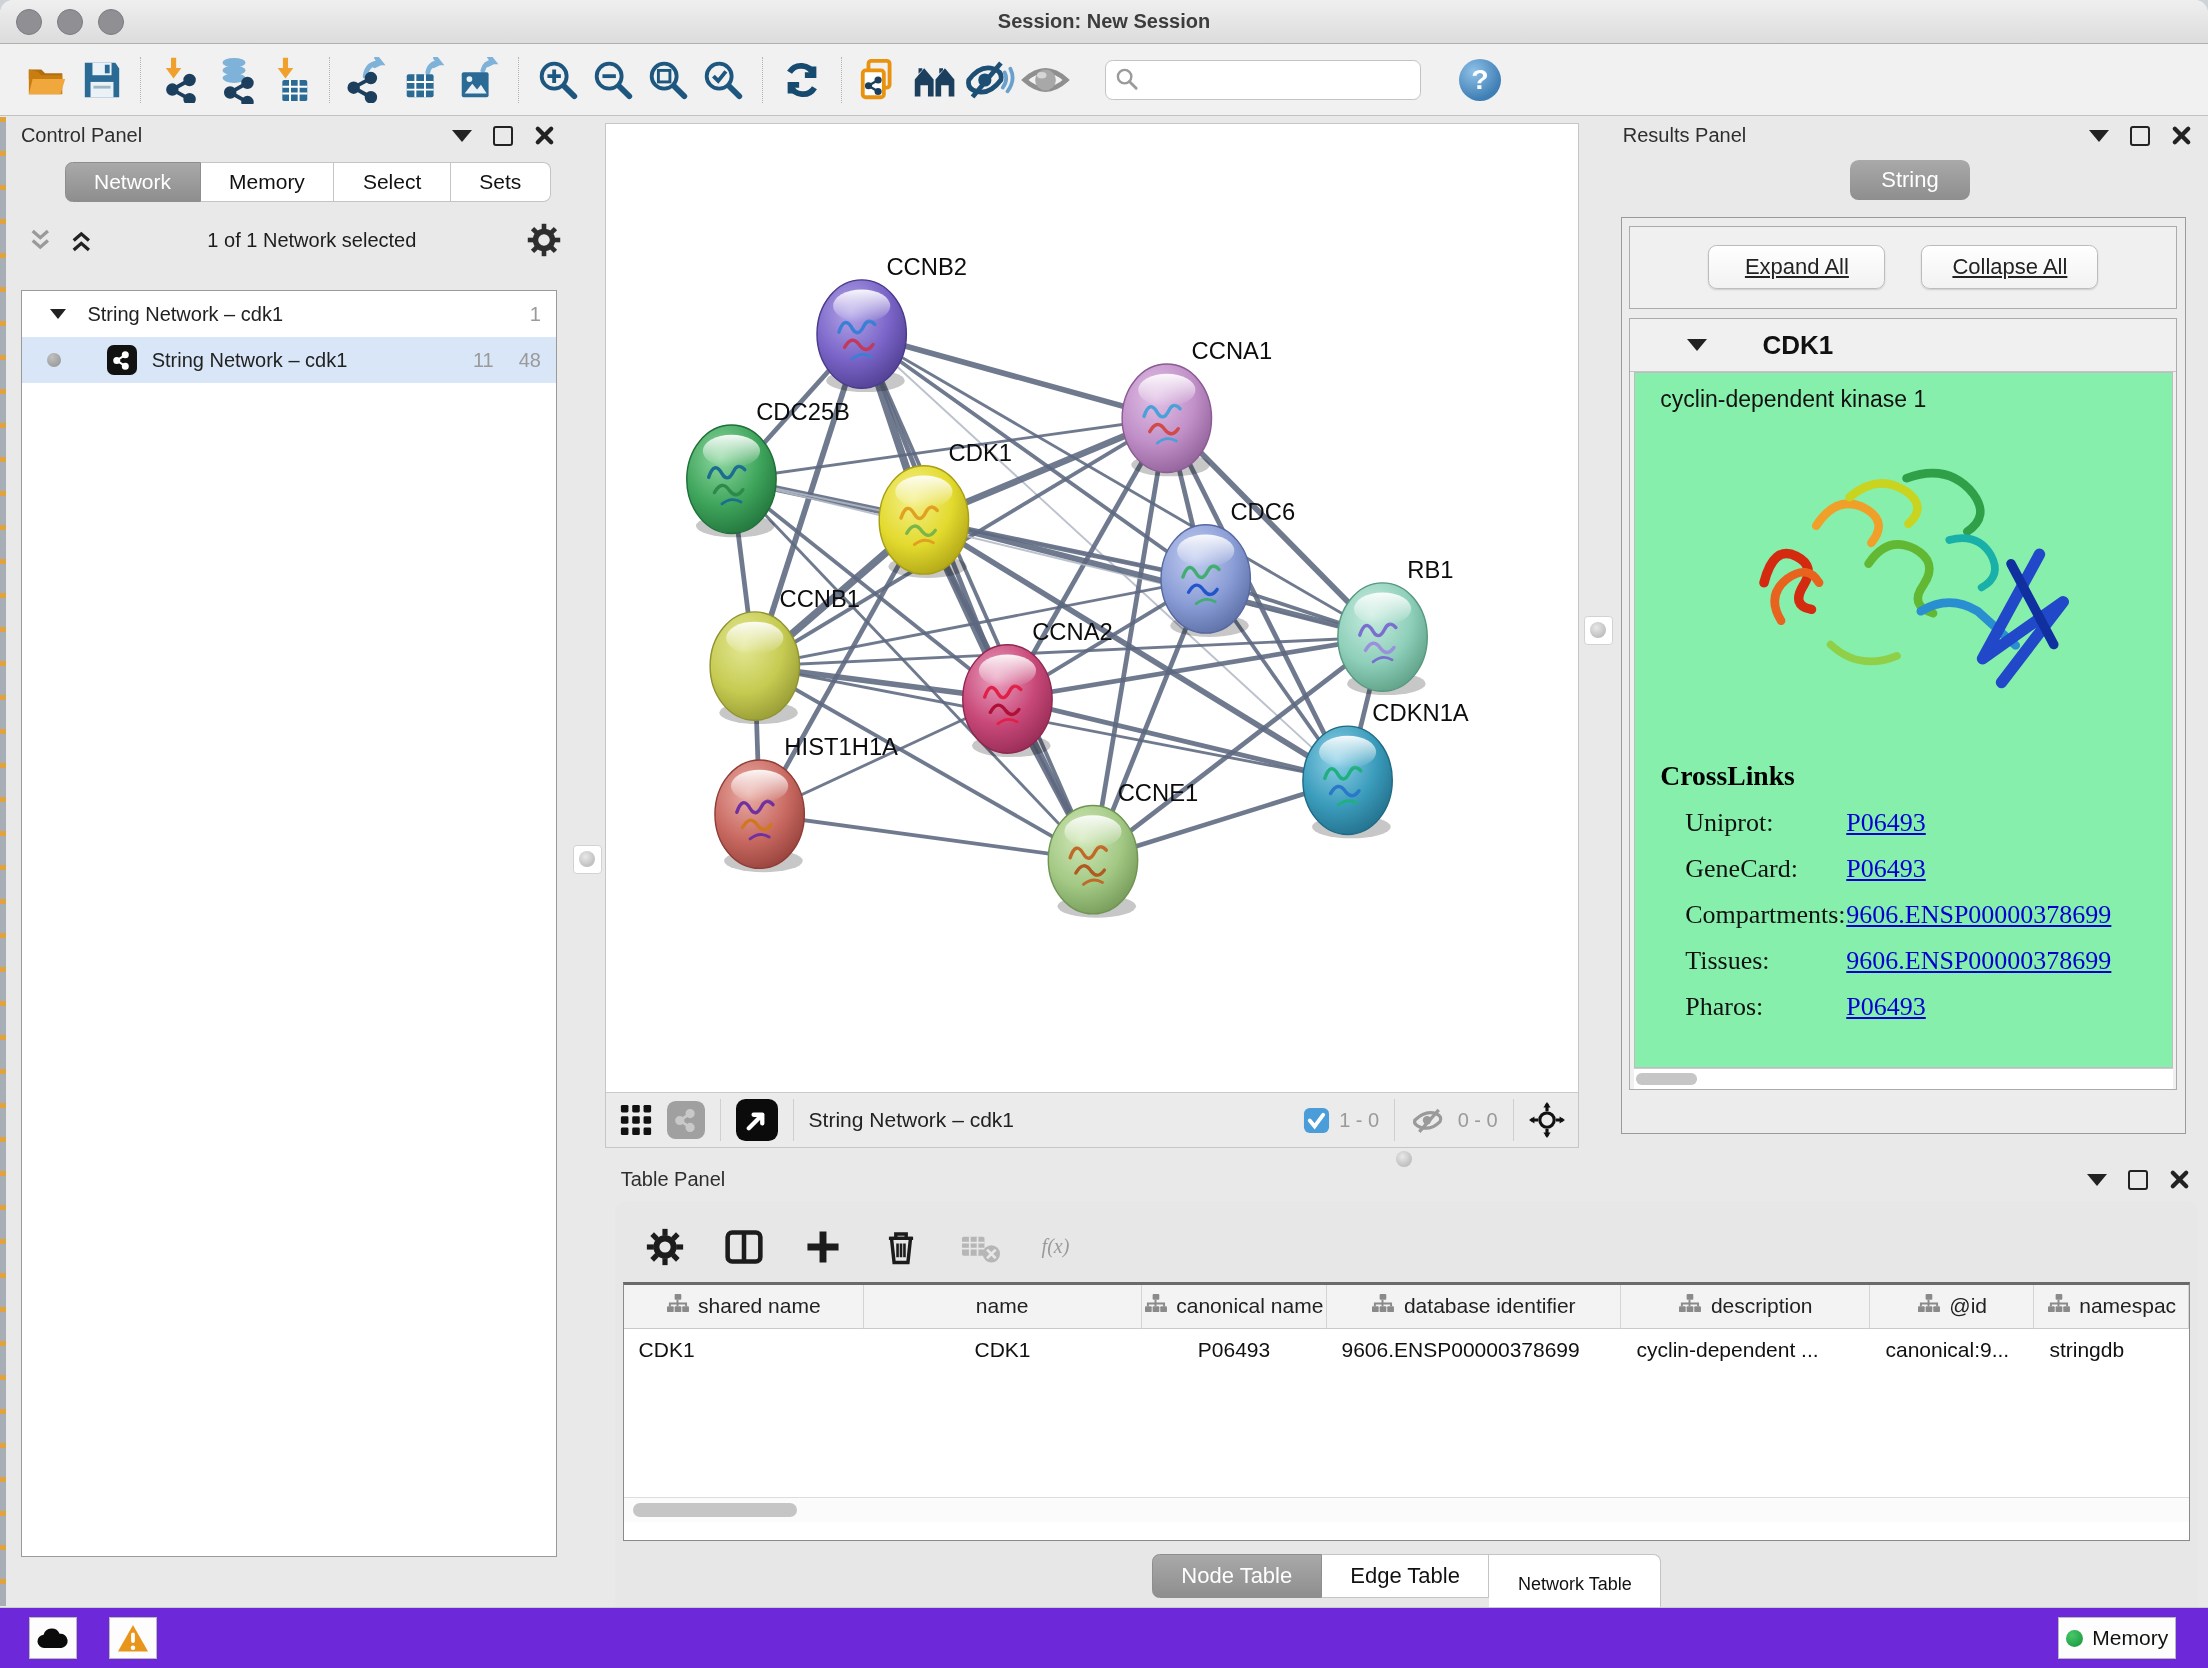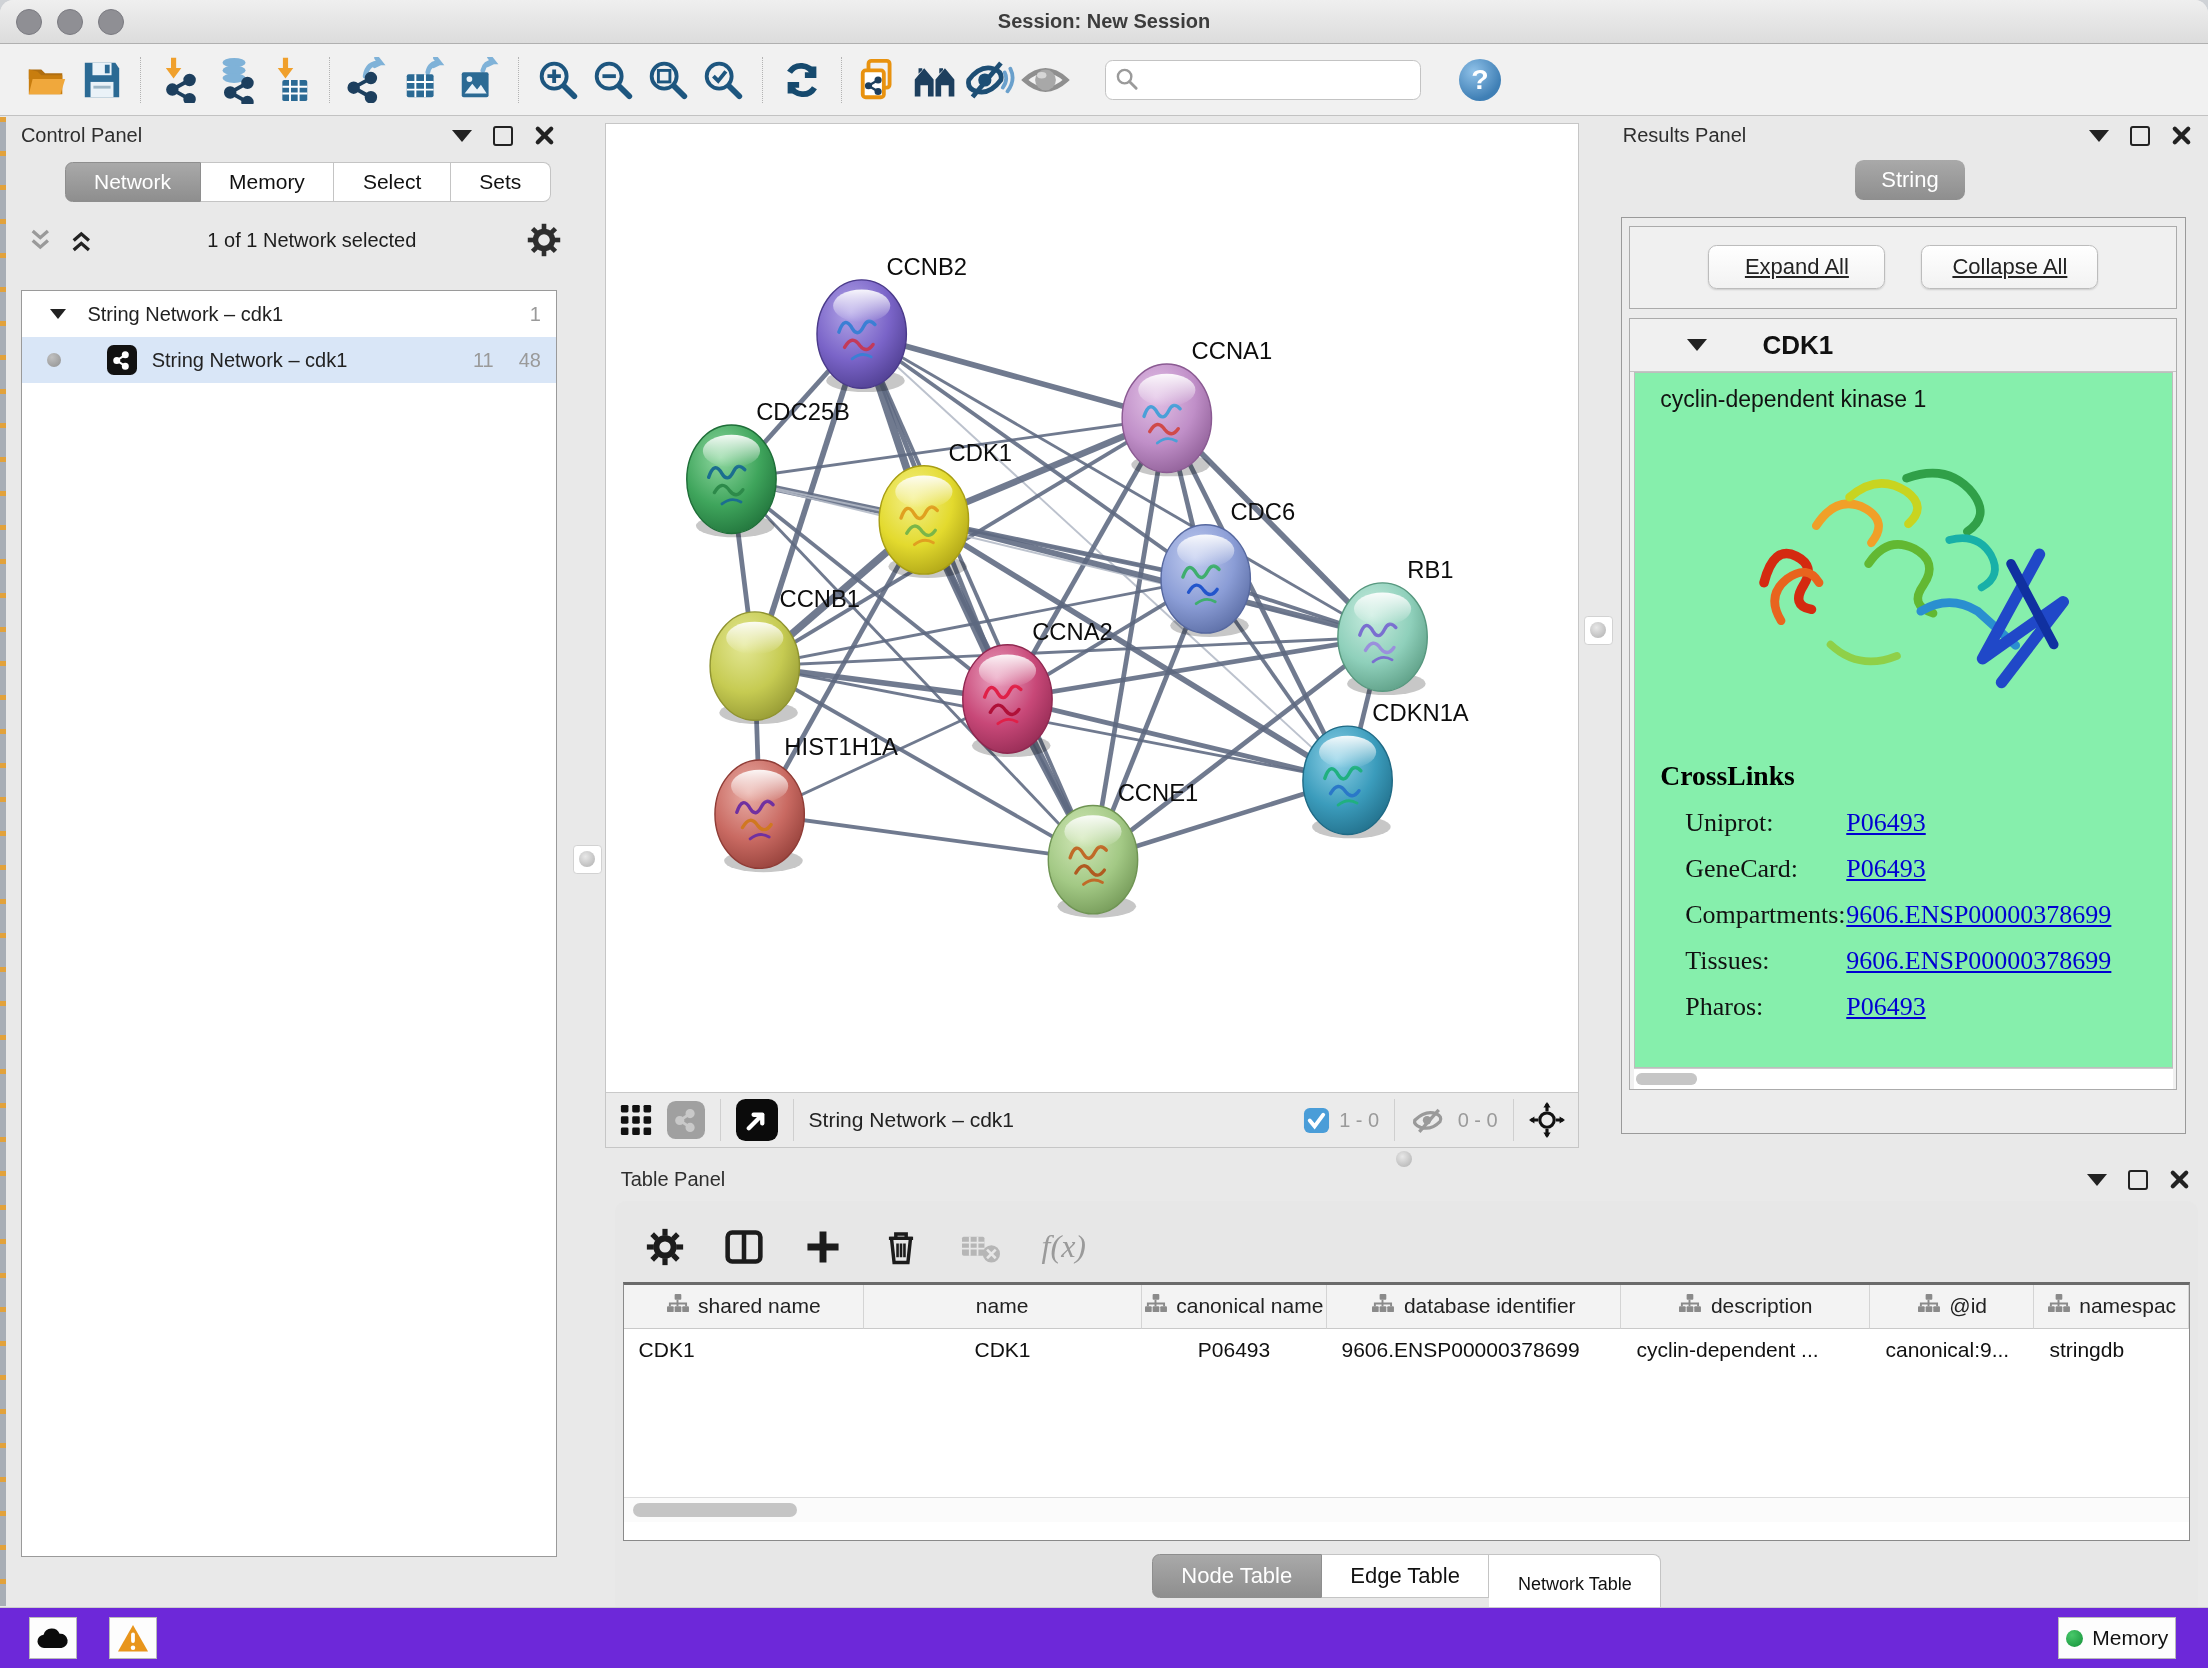--- a/index.html
+++ b/index.html
@@ -58,21 +58,21 @@
     display:flex;align-items:center;padding:0 13.3px;}
   .nf-sep{height:42px;border-left:1px solid #cfcfcf;margin:0 15px;}
   #nf-title{font-size:21px;color:#222;}
   .nf-count{font-size:20px;color:#9a9a9a;margin-left:9.5px;}
   
   .split-handle{position:absolute;width:28.5px;height:28.5px;background:#fff;border:1px solid #d2d2d2;border-radius:3.8px;
     display:flex;align-items:center;justify-content:center;}
   .split-dot{width:16px;height:16px;border-radius:50%;background:radial-gradient(circle at 40% 35%,#e8e8e8,#aeaeae);}
   
   #results-panel{position:absolute;left:1619px;top:124px;width:582px;height:1012px;}
-  #rp-tab{margin:13.3px auto 0;width:110px;height:40px;border-radius:8.6px;background:linear-gradient(#a9a9a9,#8e8e8e);
+  #rp-tab{margin:13.3px auto 0;width:120px;height:40px;border-radius:8.6px;background:linear-gradient(#a9a9a9,#8e8e8e);
     color:#fff;font-size:22px;display:flex;align-items:center;justify-content:center;}
   #rp-box{position:absolute;left:1.9px;top:93px;width:565px;height:917px;border:1.9px solid #9a9a9a;background:#ececec;padding:7.6px;}
   #rp-actions{border:1px solid #ababab;background:#f0f0f0;height:83px;display:flex;align-items:center;justify-content:center;gap:36px;text-decoration:underline;}
   .rp-btn{min-width:177px;height:44px;background:linear-gradient(#ffffff,#f2f2f2);border:1px solid #bcbcbc;border-radius:8.6px;
     font-size:22px;display:flex;align-items:center;justify-content:center;box-shadow:0 1px 1.9px rgba(0,0,0,.15);}
   #rp-content{border:1px solid #ababab;background:#f0f0f0;margin-top:9.5px;height:772px;display:flex;flex-direction:column;}
   #rp-gene-row{height:53px;display:flex;align-items:center;border-bottom:1px solid #c4c4c4;padding-left:57px;gap:55px;}
   #rp-gene{font-size:26px;font-weight:bold;color:#111;}
   #rp-body{flex:1;border:1px solid #bdbdbd;margin:0 3.8px;background:#86efac;padding:13.3px 0 0 25px;overflow:hidden;}
   #rp-desc{font-size:23px;color:#111;}
@@ -734,21 +734,21 @@
           <path d="M8 12 h28 M16 12 v-5 h12 v5" stroke="#1c1c1c" stroke-width="4" fill="none"></path>
           <path d="M11 12 l3 28 h16 l3 -28z" fill="none" stroke="#1c1c1c" stroke-width="4"></path>
           <path d="M18 18 v16 M22 18 v16 M26 18 v16" stroke="#1c1c1c" stroke-width="3"></path>
         </svg>
         <svg width="42" height="38" viewBox="0 0 48 44" style="opacity:.55;">
           <rect x="2" y="10" width="26" height="22" rx="2" fill="#8f8f8f"></rect>
           <path d="M2 17 h26 M2 24 h26 M11 10 v22 M20 10 v22" stroke="#e7e7e7" stroke-width="2"></path>
           <circle cx="36" cy="30" r="10" fill="#8f8f8f"></circle>
           <path d="M31 25 l10 10 M41 25 l-10 10" stroke="#e7e7e7" stroke-width="3"></path>
         </svg>
-        <span style="font-family:'Liberation Serif',serif;font-style:italic;font-size:32px;color:#9a9a9a;">f(x)</span>
+        <span style="font-family:'Liberation Serif',serif;font-style:italic;font-size:20px;color:#9a9a9a;">f(x)</span>
       </div>
       <div id="node-table">
         <div class="tr" id="table-head">
             <div class="th" style="width: 240px;">
               <span><svg width="23" height="21" viewBox="0 0 24 22">
                   <g fill="#8a8a8a">
                     <rect x="9" y="1" width="7" height="6" rx="1"></rect>
                     <rect x="1" y="14" width="7" height="6" rx="1"></rect>
                     <rect x="9" y="14" width="7" height="6" rx="1"></rect>
                     <rect x="17" y="14" width="7" height="6" rx="1"></rect>

